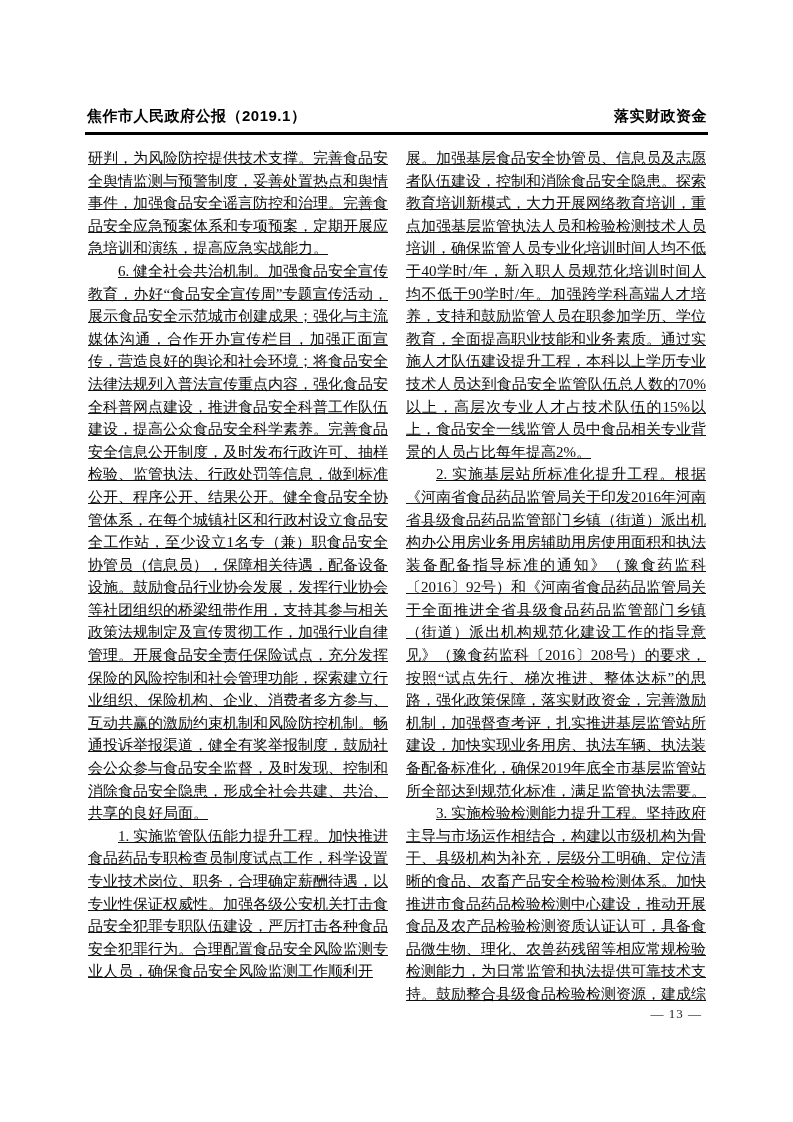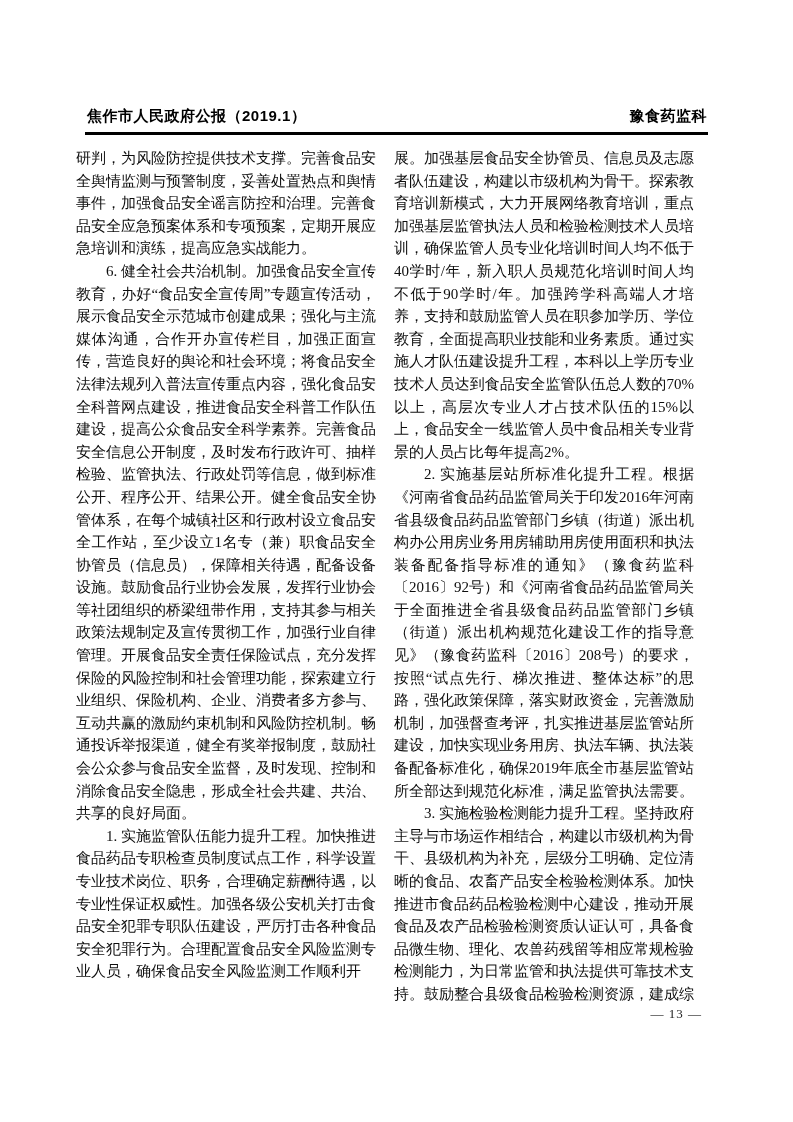--- a/index.html
+++ b/index.html
@@ -28,24 +28,25 @@
     color: #000;
   }
   .header-rule {
     position: absolute;
     left: 85px; top: 132px;
     width: 623px; height: 3px;
     background: #000;
   }
   .columns {
     position: absolute;
-    left: 76px; top: 147px;
+    left: 88px; top: 147px;
     width: 618px;
     display: flex;
     gap: 18px;
+    text-decoration: underline;
   }
   .col { width: 300px; }
   .para {
     margin: 0;
     font-size: 15px;
     line-height: 22.6px;
     text-align: justify;
     text-justify: inter-character;
     color: #0d0d0d;
   }
@@ -61,33 +62,33 @@
     letter-spacing: 1px;
   }
 </style>
 </head>
 <body>
 
 <div class="page">
 
   <header class="page-header">
     <span>焦作市人民政府公报（2019.1）</span>
-    <span>豫食药监科</span>
+    <span>落实财政资金</span>
   </header>
 
   <div class="header-rule"></div>
 
   <main class="columns">
     <section class="col">
       <p class="para">研判，为风险防控提供技术支撑。完善食品安全舆情监测与预警制度，妥善处置热点和舆情事件，加强食品安全谣言防控和治理。完善食品安全应急预案体系和专项预案，定期开展应急培训和演练，提高应急实战能力。</p>
       <p class="para indent">6. 健全社会共治机制。加强食品安全宣传教育，办好“食品安全宣传周”专题宣传活动，展示食品安全示范城市创建成果；强化与主流媒体沟通，合作开办宣传栏目，加强正面宣传，营造良好的舆论和社会环境；将食品安全法律法规列入普法宣传重点内容，强化食品安全科普网点建设，推进食品安全科普工作队伍建设，提高公众食品安全科学素养。完善食品安全信息公开制度，及时发布行政许可、抽样检验、监管执法、行政处罚等信息，做到标准公开、程序公开、结果公开。健全食品安全协管体系，在每个城镇社区和行政村设立食品安全工作站，至少设立1名专（兼）职食品安全协管员（信息员），保障相关待遇，配备设备设施。鼓励食品行业协会发展，发挥行业协会等社团组织的桥梁纽带作用，支持其参与相关政策法规制定及宣传贯彻工作，加强行业自律管理。开展食品安全责任保险试点，充分发挥保险的风险控制和社会管理功能，探索建立行业组织、保险机构、企业、消费者多方参与、互动共赢的激励约束机制和风险防控机制。畅通投诉举报渠道，健全有奖举报制度，鼓励社会公众参与食品安全监督，及时发现、控制和消除食品安全隐患，形成全社会共建、共治、共享的良好局面。</p>
       <p class="para indent">1. 实施监管队伍能力提升工程。加快推进食品药品专职检查员制度试点工作，科学设置专业技术岗位、职务，合理确定薪酬待遇，以专业性保证权威性。加强各级公安机关打击食品安全犯罪专职队伍建设，严厉打击各种食品安全犯罪行为。合理配置食品安全风险监测专业人员，确保食品安全风险监测工作顺利开</p>
     </section>
     <section class="col">
-      <p class="para">展。加强基层食品安全协管员、信息员及志愿者队伍建设，构建以市级机构为骨干。探索教育培训新模式，大力开展网络教育培训，重点加强基层监管执法人员和检验检测技术人员培训，确保监管人员专业化培训时间人均不低于40学时/年，新入职人员规范化培训时间人均不低于90学时/年。加强跨学科高端人才培养，支持和鼓励监管人员在职参加学历、学位教育，全面提高职业技能和业务素质。通过实施人才队伍建设提升工程，本科以上学历专业技术人员达到食品安全监管队伍总人数的70%以上，高层次专业人才占技术队伍的15%以上，食品安全一线监管人员中食品相关专业背景的人员占比每年提高2%。</p>
+      <p class="para">展。加强基层食品安全协管员、信息员及志愿者队伍建设，控制和消除食品安全隐患。探索教育培训新模式，大力开展网络教育培训，重点加强基层监管执法人员和检验检测技术人员培训，确保监管人员专业化培训时间人均不低于40学时/年，新入职人员规范化培训时间人均不低于90学时/年。加强跨学科高端人才培养，支持和鼓励监管人员在职参加学历、学位教育，全面提高职业技能和业务素质。通过实施人才队伍建设提升工程，本科以上学历专业技术人员达到食品安全监管队伍总人数的70%以上，高层次专业人才占技术队伍的15%以上，食品安全一线监管人员中食品相关专业背景的人员占比每年提高2%。</p>
       <p class="para indent">2. 实施基层站所标准化提升工程。根据《河南省食品药品监管局关于印发2016年河南省县级食品药品监管部门乡镇（街道）派出机构办公用房业务用房辅助用房使用面积和执法装备配备指导标准的通知》（豫食药监科〔2016〕92号）和《河南省食品药品监管局关于全面推进全省县级食品药品监管部门乡镇（街道）派出机构规范化建设工作的指导意见》（豫食药监科〔2016〕208号）的要求，按照“试点先行、梯次推进、整体达标”的思路，强化政策保障，落实财政资金，完善激励机制，加强督查考评，扎实推进基层监管站所建设，加快实现业务用房、执法车辆、执法装备配备标准化，确保2019年底全市基层监管站所全部达到规范化标准，满足监管执法需要。</p>
       <p class="para indent">3. 实施检验检测能力提升工程。坚持政府主导与市场运作相结合，构建以市级机构为骨干、县级机构为补充，层级分工明确、定位清晰的食品、农畜产品安全检验检测体系。加快推进市食品药品检验检测中心建设，推动开展食品及农产品检验检测资质认证认可，具备食品微生物、理化、农兽药残留等相应常规检验检测能力，为日常监管和执法提供可靠技术支持。鼓励整合县级食品检验检测资源，建成综</p>
     </section>
   </main>
 
   <footer class="page-footer">
     <span>— 13 —</span>
   </footer>
 
 </div>

